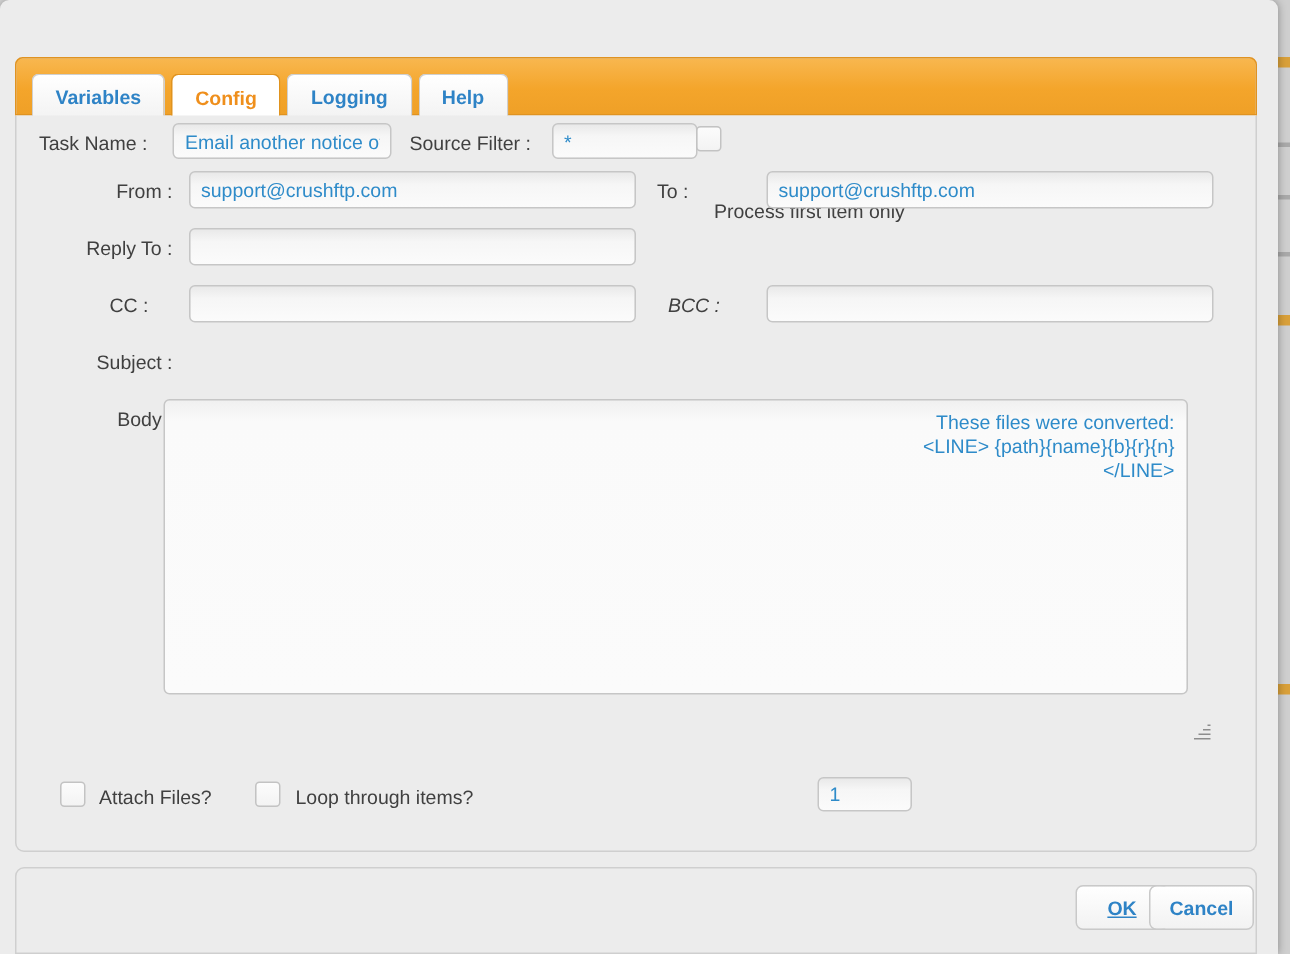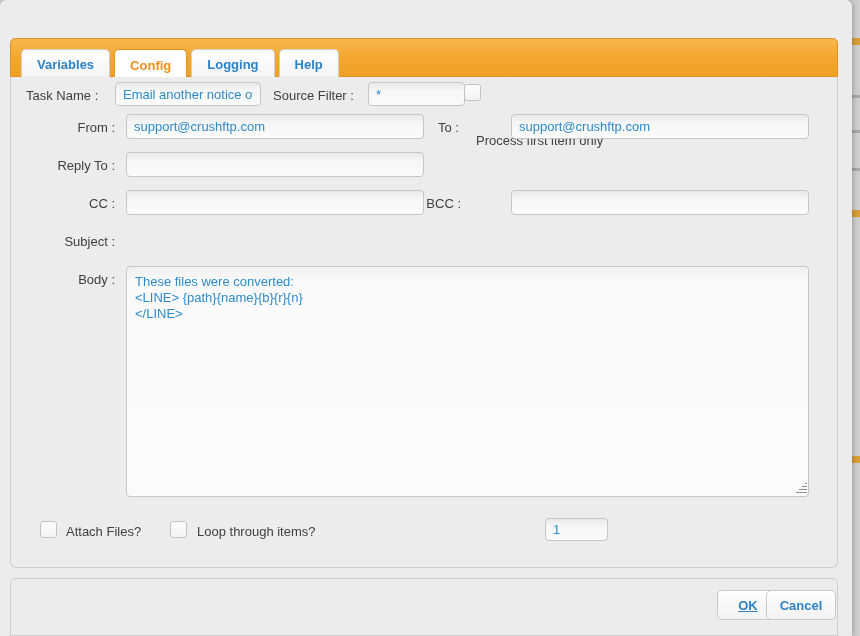--- a/index.html
+++ b/index.html
@@ -227,30 +227,30 @@
 
       <div class="lbl right" style="left:20px; top:43px; width:84px;">From :</div>
       <input class="fld" style="left: 115px; top: 37px; width: 298px; height: 25px;" value="support@crushftp.com">
 
       <div class="lbl right" style="left:380px; top:43px; width:68px;">To :</div>
       <input class="fld" style="left: 500px; top: 37px; width: 298px; height: 25px;" value="support@crushftp.com">
 
       <div class="lbl right" style="left:20px; top:81px; width:84px;">Reply To :</div>
       <input class="fld" style="left: 115px; top: 75px; width: 298px; height: 25px;" value="">
 
-      <div class="lbl right" style="left:20px; top:119px; width:84px;">CC :</div>
+      <div class="lbl right" style="left:4px; top:119px; width:84px;">CC :</div>
       <input class="fld" style="left: 115px; top: 113px; width: 298px; height: 25px;" value="">
 
-      <div class="lbl right" style="left:382px; top:119px; width:68px;">BCC :</div>
+      <div class="lbl right" style="left:401px; top:119px; width:68px;font-style:italic;">BCC :</div>
       <input class="fld" style="left: 500px; top: 113px; width: 298px; height: 25px;" value="">
 
       <div class="lbl right" style="left:20px; top:157px; width:84px;">Subject :</div>
 
       <div class="lbl right" style="left:20px; top:195px; width:84px;">Body :</div>
-      <textarea class="fld" style="left: 115px; top: 189px; width: 683px; height: 231px;">These files were converted:
+      <textarea class="fld" style="left: 98px; top: 189px; width: 683px; height: 197px; text-align: right;">These files were converted:
 &lt;LINE&gt; {path}{name}{b}{r}{n}
 &lt;/LINE&gt;</textarea>
       <div class="resize-grip" style="left:783px; top:404px;">
         <i></i>
           <i></i>
           <i></i>
           <i></i>
       </div>
 
       <div class="chk" style="left:29px; top:444px;"></div>

